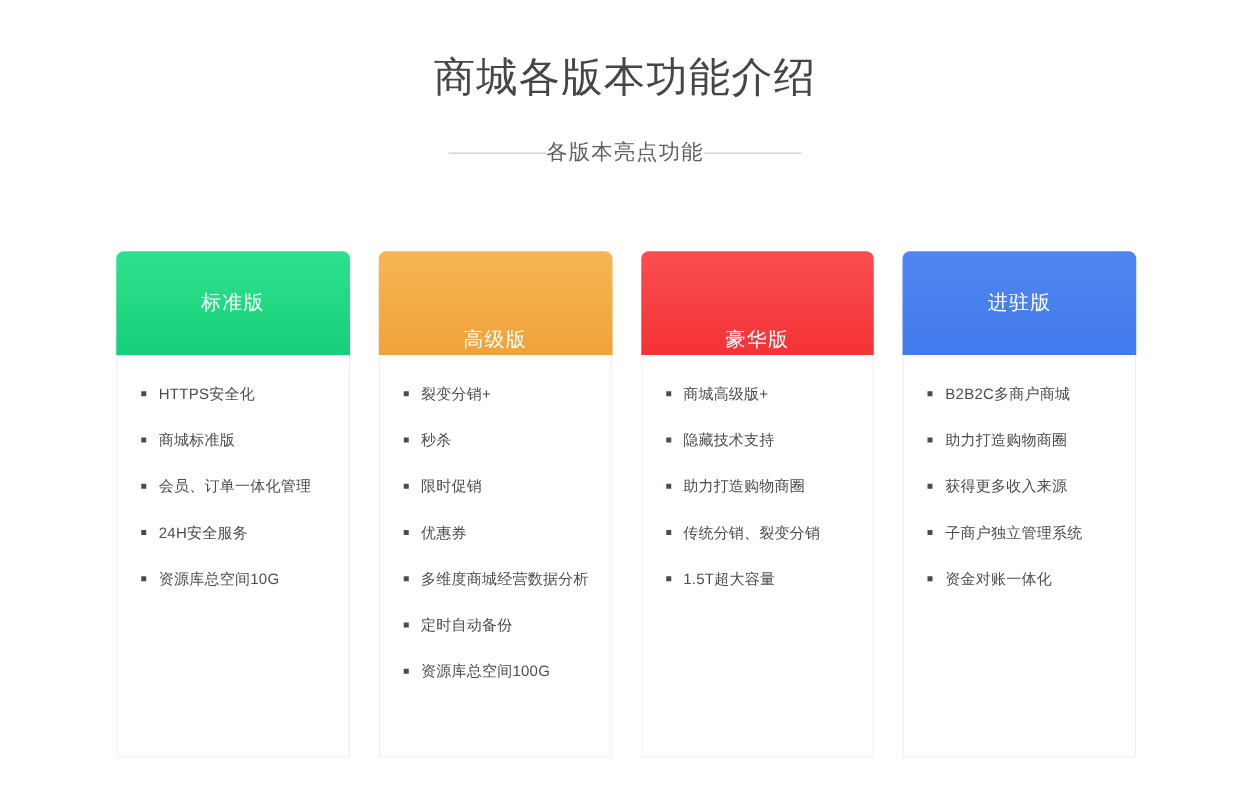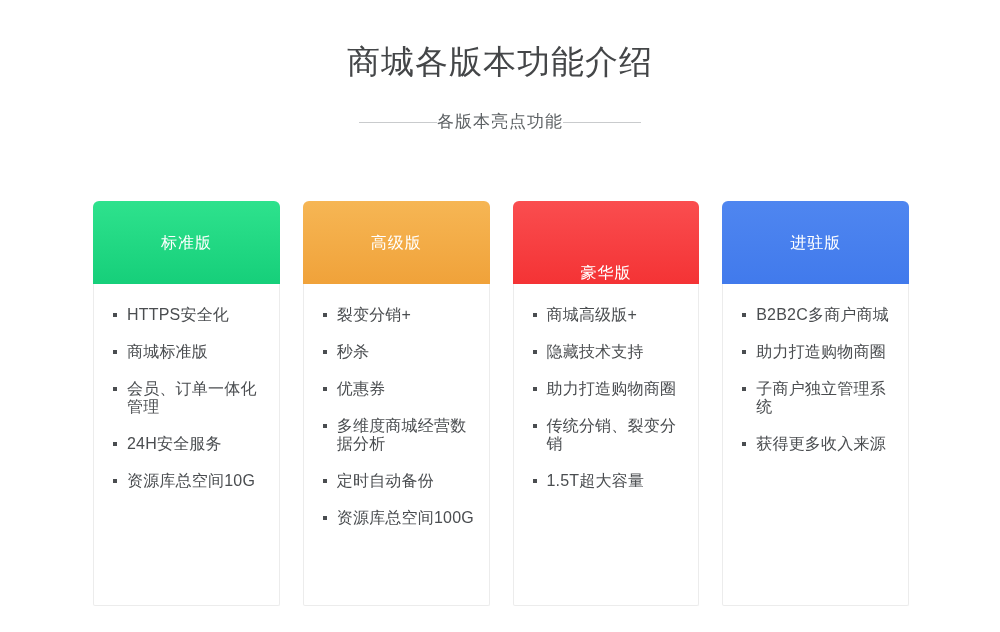--- a/index.html
+++ b/index.html
@@ -101,21 +101,21 @@
   }
 
   .feature-list {
     list-style: none;
   }
 
   .feature-item {
     position: relative;
     padding-left: 15px;
     margin-bottom: 19px;
-    font-size: 16px;
+    font-size: 12px;
     line-height: 18px;
     color: #4a4d50;
     letter-spacing: 0.2px;
   }
 
   .feature-item:last-child { margin-bottom: 0; }
 
   .bullet {
     position: absolute;
     left: 1px;
@@ -149,27 +149,28 @@
           <ul class="feature-list">
             <li class="feature-item"><span class="bullet"></span><span>HTTPS安全化</span></li>
             <li class="feature-item"><span class="bullet"></span><span>商城标准版</span></li>
             <li class="feature-item"><span class="bullet"></span><span>会员、订单一体化管理</span></li>
             <li class="feature-item"><span class="bullet"></span><span>24H安全服务</span></li>
             <li class="feature-item"><span class="bullet"></span><span>资源库总空间10G</span></li>
           </ul>
         </div>
       </div>
       <div class="card">
-        <div class="card-head" style="background: linear-gradient(rgb(246, 182, 84) 0%, rgb(240, 162, 58) 100%);">
+        <div class="card-head" style="background: linear-gradient(rgb(246, 182, 84) 0%, rgb(240, 162, 58) 100%); align-items: flex-end;">
           <span class="card-head-label">高级版</span>
         </div>
         <div class="card-body">
           <ul class="feature-list">
             <li class="feature-item"><span class="bullet"></span><span>裂变分销+</span></li>
             <li class="feature-item"><span class="bullet"></span><span>秒杀</span></li>
+            <li class="feature-item"><span class="bullet"></span><span>限时促销</span></li>
             <li class="feature-item"><span class="bullet"></span><span>优惠券</span></li>
             <li class="feature-item"><span class="bullet"></span><span>多维度商城经营数据分析</span></li>
             <li class="feature-item"><span class="bullet"></span><span>定时自动备份</span></li>
             <li class="feature-item"><span class="bullet"></span><span>资源库总空间100G</span></li>
           </ul>
         </div>
       </div>
       <div class="card">
         <div class="card-head" style="background: linear-gradient(rgb(250, 77, 79) 0%, rgb(244, 51, 53) 100%); align-items: flex-end;">
           <span class="card-head-label">豪华版</span>
@@ -185,20 +186,21 @@
         </div>
       </div>
       <div class="card">
         <div class="card-head" style="background: linear-gradient(rgb(79, 134, 240) 0%, rgb(65, 122, 236) 100%); text-align: right;">
           <span class="card-head-label">进驻版</span>
         </div>
         <div class="card-body">
           <ul class="feature-list">
             <li class="feature-item"><span class="bullet"></span><span>B2B2C多商户商城</span></li>
             <li class="feature-item"><span class="bullet"></span><span>助力打造购物商圈</span></li>
+            <li class="feature-item"><span class="bullet"></span><span>获得更多收入来源</span></li>
             <li class="feature-item"><span class="bullet"></span><span>子商户独立管理系统</span></li>
-            <li class="feature-item"><span class="bullet"></span><span>获得更多收入来源</span></li>
+            <li class="feature-item"><span class="bullet"></span><span>资金对账一体化</span></li>
           </ul>
         </div>
       </div>
     </div>
 
 </div>
 
 </body></html>

